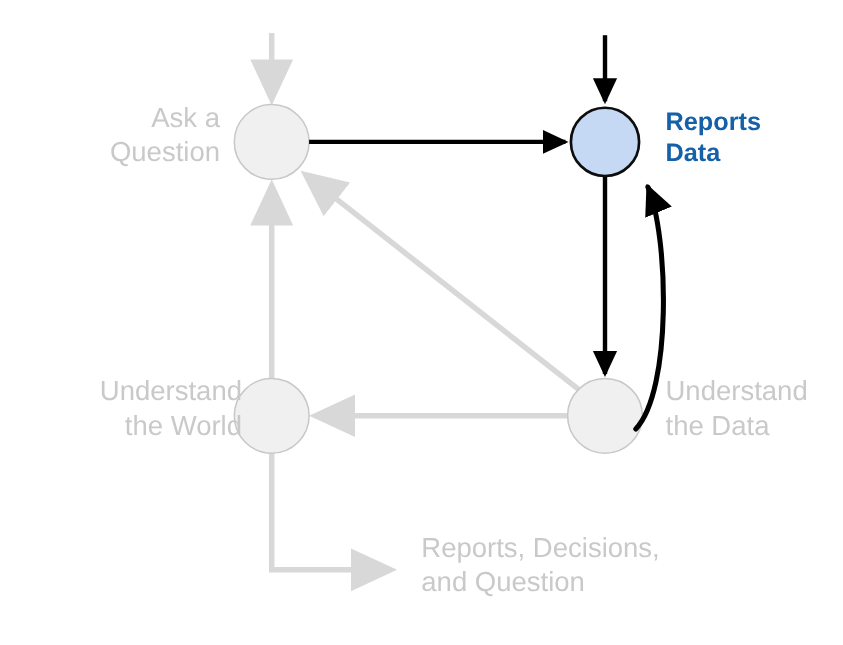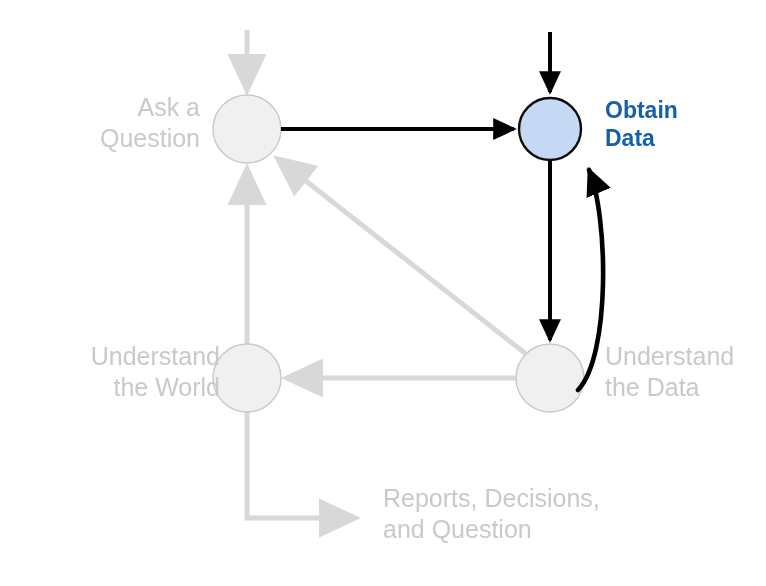--- a/index.html
+++ b/index.html
@@ -92,21 +92,21 @@
 
       <path d="M 578 390 C 611 355 608 215 589 170" fill="none" stroke="#000000" stroke-width="4.6" stroke-linecap="round" marker-end="url(#arrow-black-curve)"></path>
     </g>
 
     <circle cx="550" cy="129" r="31" fill="#c5d9f4" stroke="#0d0d0d" stroke-width="2.4"></circle>
   </svg>
 
   <div class="node-label label-dim label-right" style="right:586px; top:92px; width:200px;">Ask a
 Question</div>
 
-  <div class="node-label label-active label-left" style="left:605px; top:96px; width:160px;">Obtain
+  <div class="node-label label-active label-left" style="left:605px; top:96px; width:160px;">Reports
 Data</div>
 
   <div class="node-label label-dim label-right" style="right:566px; top:341px; width:220px;">Understand
 the World</div>
 
   <div class="node-label label-dim label-left" style="left:605px; top:341px; width:220px;">Understand
 the Data</div>
 
   <div class="node-label label-dim label-left" style="left:383px; top:483px; width:320px;">Reports, Decisions,
 and Question</div>

